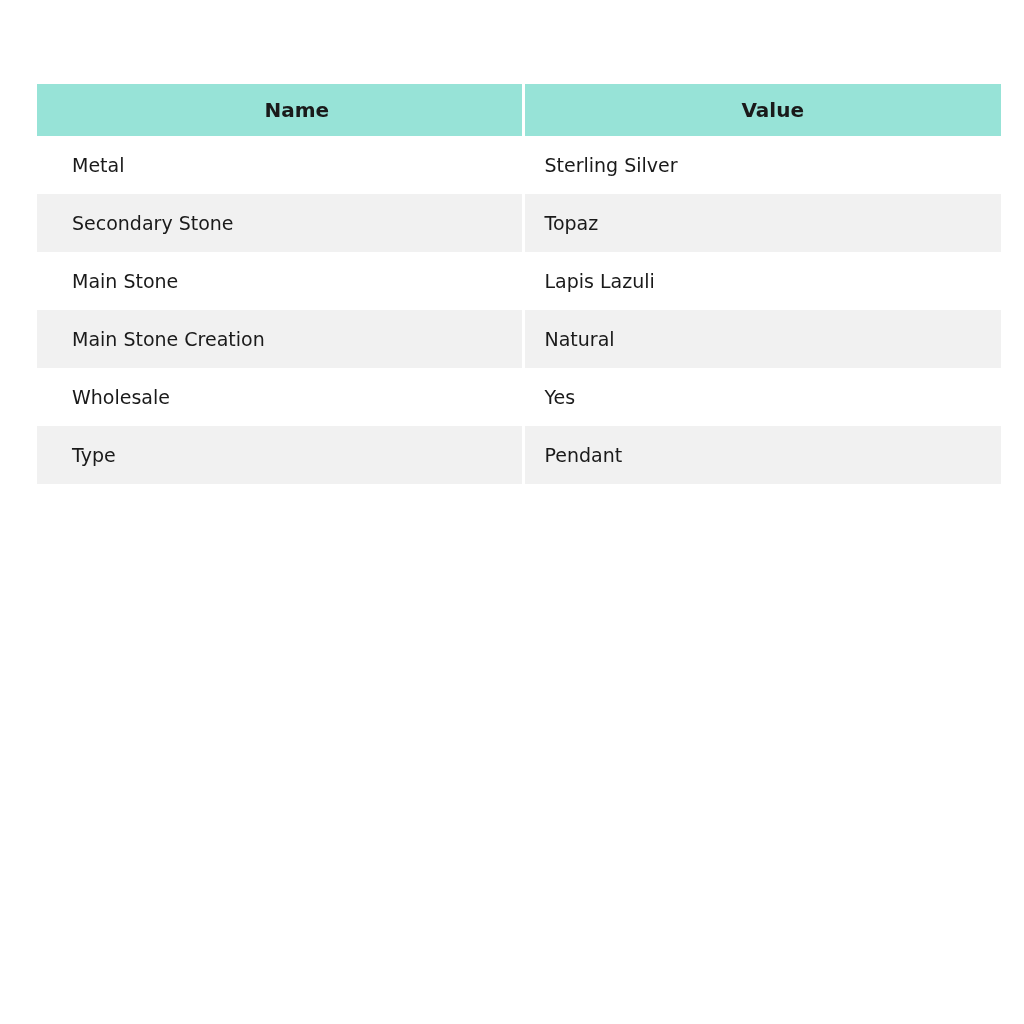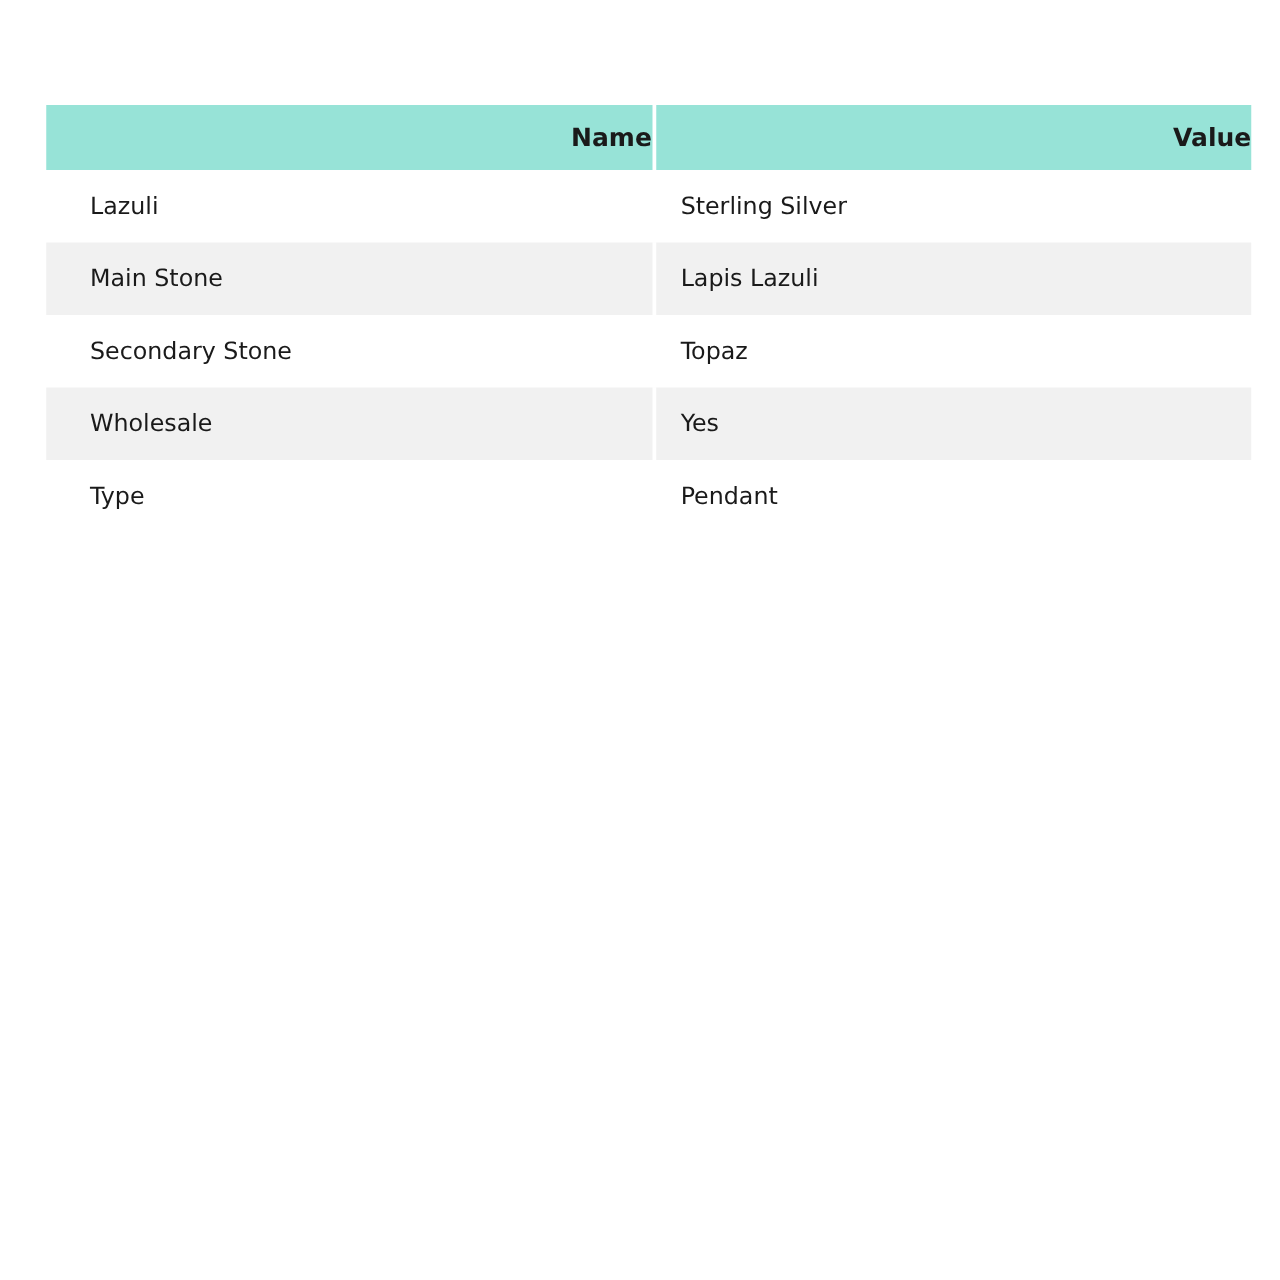--- a/index.html
+++ b/index.html
@@ -22,21 +22,21 @@
     border-collapse: collapse;
     table-layout: fixed;
     font-size: 19px;
     color: #1a1a1a;
   }
   table.spec-table col.col-name  { width: 486px; }
   table.spec-table col.col-value { width: 478px; }
   table.spec-table th {
     background: #97e3d7;
     height: 52px;
-    text-align: right;
+    text-align: center;
     font-weight: 700;
     font-size: 20px;
     padding: 0;
     vertical-align: middle;
   }
   table.spec-table td {
     height: 58px;
     padding: 0;
     vertical-align: middle;
     background: #ffffff;
@@ -66,30 +66,34 @@
       <col class="col-value">
     </colgroup>
     <thead>
       <tr>
         <th class="name-col">Name</th>
         <th class="value-col">Value</th>
       </tr>
     </thead>
     <tbody>
       <tr>
-        <td class="name-col">Lazuli</td>
+        <td class="name-col">Metal</td>
         <td class="value-col">Sterling Silver</td>
+      </tr>
+      <tr>
+        <td class="name-col">Secondary Stone</td>
+        <td class="value-col">Topaz</td>
       </tr>
       <tr>
         <td class="name-col">Main Stone</td>
         <td class="value-col">Lapis Lazuli</td>
       </tr>
       <tr>
-        <td class="name-col">Secondary Stone</td>
-        <td class="value-col">Topaz</td>
+        <td class="name-col">Main Stone Creation</td>
+        <td class="value-col">Natural</td>
       </tr>
       <tr>
         <td class="name-col">Wholesale</td>
         <td class="value-col">Yes</td>
       </tr>
       <tr>
         <td class="name-col">Type</td>
         <td class="value-col">Pendant</td>
       </tr>
     </tbody>

